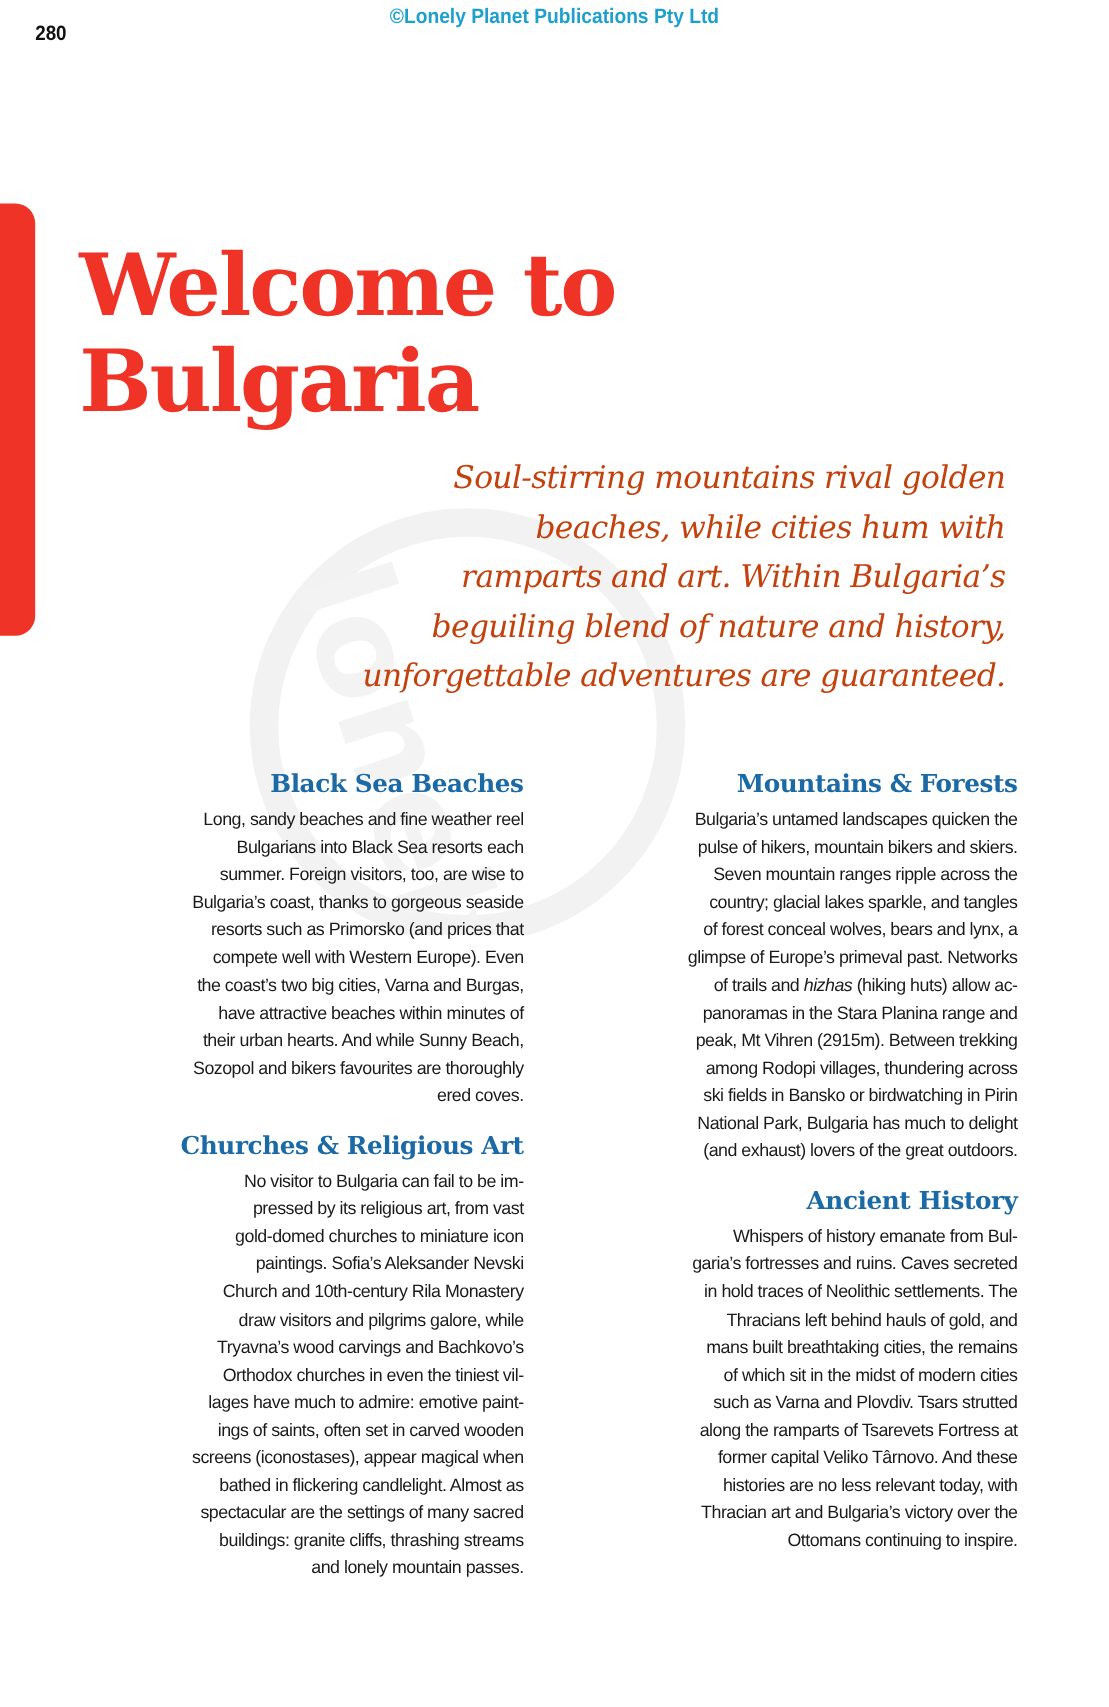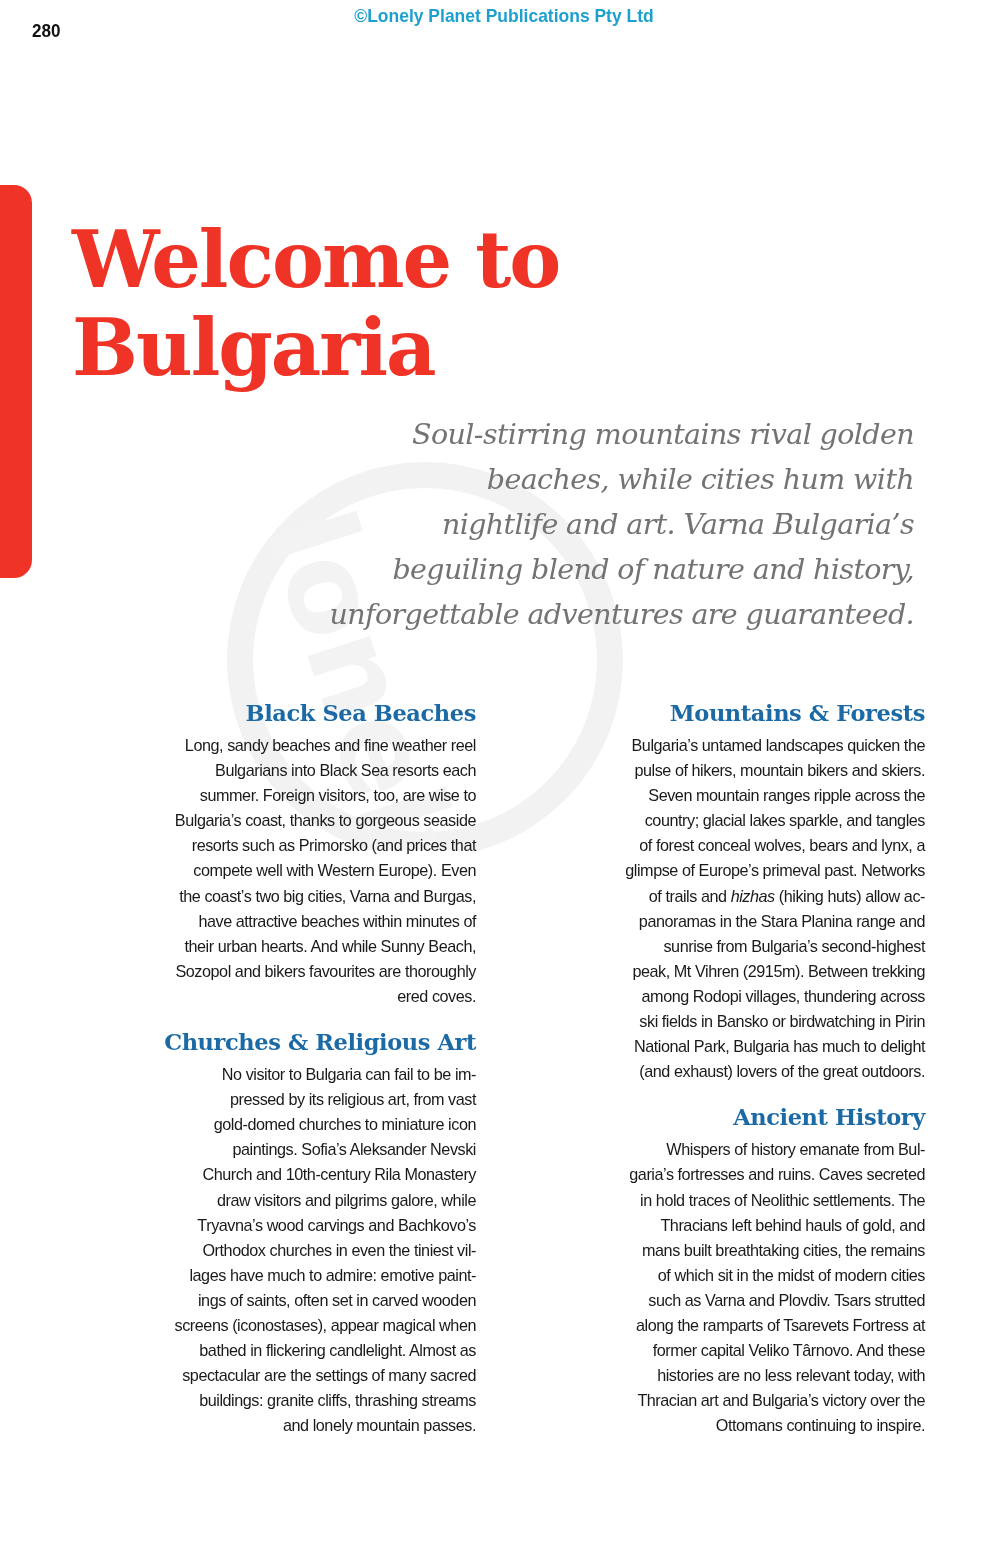--- a/index.html
+++ b/index.html
@@ -35,21 +35,21 @@
       position: absolute; left: 56px; top: 200px; margin: 16px;
       font-family: "DejaVu Serif", serif; font-weight: bold;
       font-size: 78px; line-height: 88px; color: #ef3427;
       letter-spacing: -2px;
     }
     .title span { display: block; }
     .intro {
       position: absolute; left: 250px; width: 664px; top: 412px; margin: 0;
       text-align: right;
       font-family: "DejaVu Serif", serif; font-style: italic;
-      font-size: 28.5px; line-height: 45px; color: #737373;
+      font-size: 28.5px; line-height: 45px; color: #c2410c;
       letter-spacing: -0.6px;
     }
     .intro span { display: block; white-space: nowrap; }
     .col {
       position: absolute; top: 696px; width: 420px; text-align: right;
     }
     .col.left { left: 56px; }
     .col.right { left: 505px; }
     .section { margin: 0; }
     .section h2 {
@@ -81,21 +81,21 @@
 </svg>
 
 <h1 class="title">
   <span>Welcome to</span>
   <span>Bulgaria</span>
 </h1>
 
 <div class="intro">
   <span>Soul-stirring mountains rival golden</span>
   <span>beaches, while cities hum with</span>
-  <span>nightlife and art. Varna Bulgaria’s</span>
+  <span>ramparts and art. Within Bulgaria’s</span>
   <span>beguiling blend of nature and history,</span>
   <span>unforgettable adventures are guaranteed.</span>
 </div>
 
 <div class="col left">
   <div class="section">
     <h2>Black Sea Beaches</h2>
     <p>
       <span class="line">Long, sandy beaches and fine weather reel</span>
       <span class="line">Bulgarians into Black Sea resorts each</span>
@@ -138,21 +138,20 @@
     <h2>Mountains &amp; Forests</h2>
     <p>
       <span class="line">Bulgaria’s untamed landscapes quicken the</span>
       <span class="line">pulse of hikers, mountain bikers and skiers.</span>
       <span class="line">Seven mountain ranges ripple across the</span>
       <span class="line">country; glacial lakes sparkle, and tangles</span>
       <span class="line">of forest conceal wolves, bears and lynx, a</span>
       <span class="line">glimpse of Europe’s primeval past. Networks</span>
       <span class="line">of trails and <em>hizhas</em> (hiking huts) allow ac-</span>
       <span class="line">panoramas in the Stara Planina range and</span>
-      <span class="line">sunrise from Bulgaria’s second-highest</span>
       <span class="line">peak, Mt Vihren (2915m). Between trekking</span>
       <span class="line">among Rodopi villages, thundering across</span>
       <span class="line">ski fields in Bansko or birdwatching in Pirin</span>
       <span class="line">National Park, Bulgaria has much to delight</span>
       <span class="line">(and exhaust) lovers of the great outdoors.</span>
     </p>
   </div>
   <div class="gap"></div>
   <div class="section">
     <h2>Ancient History</h2>

